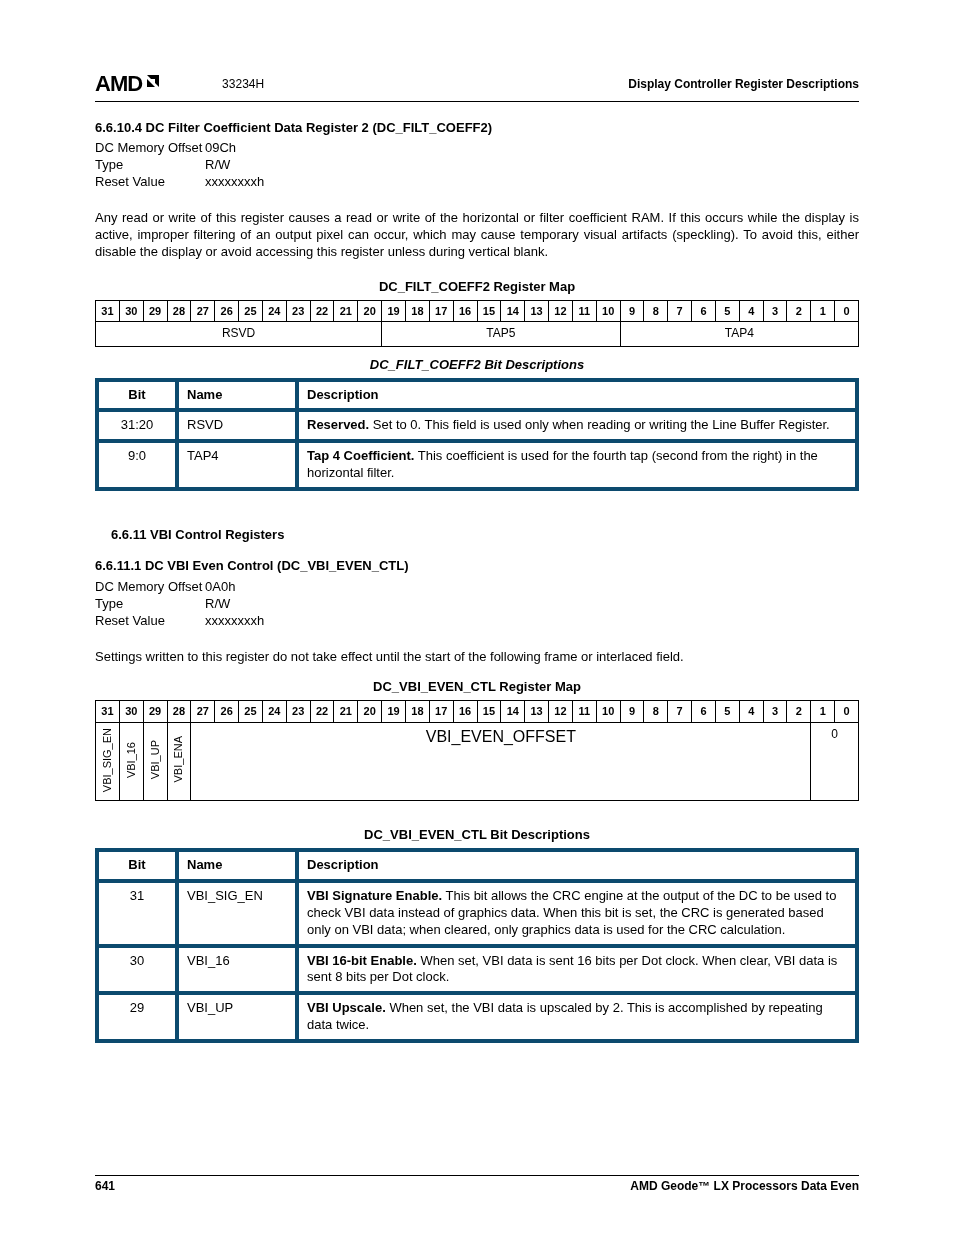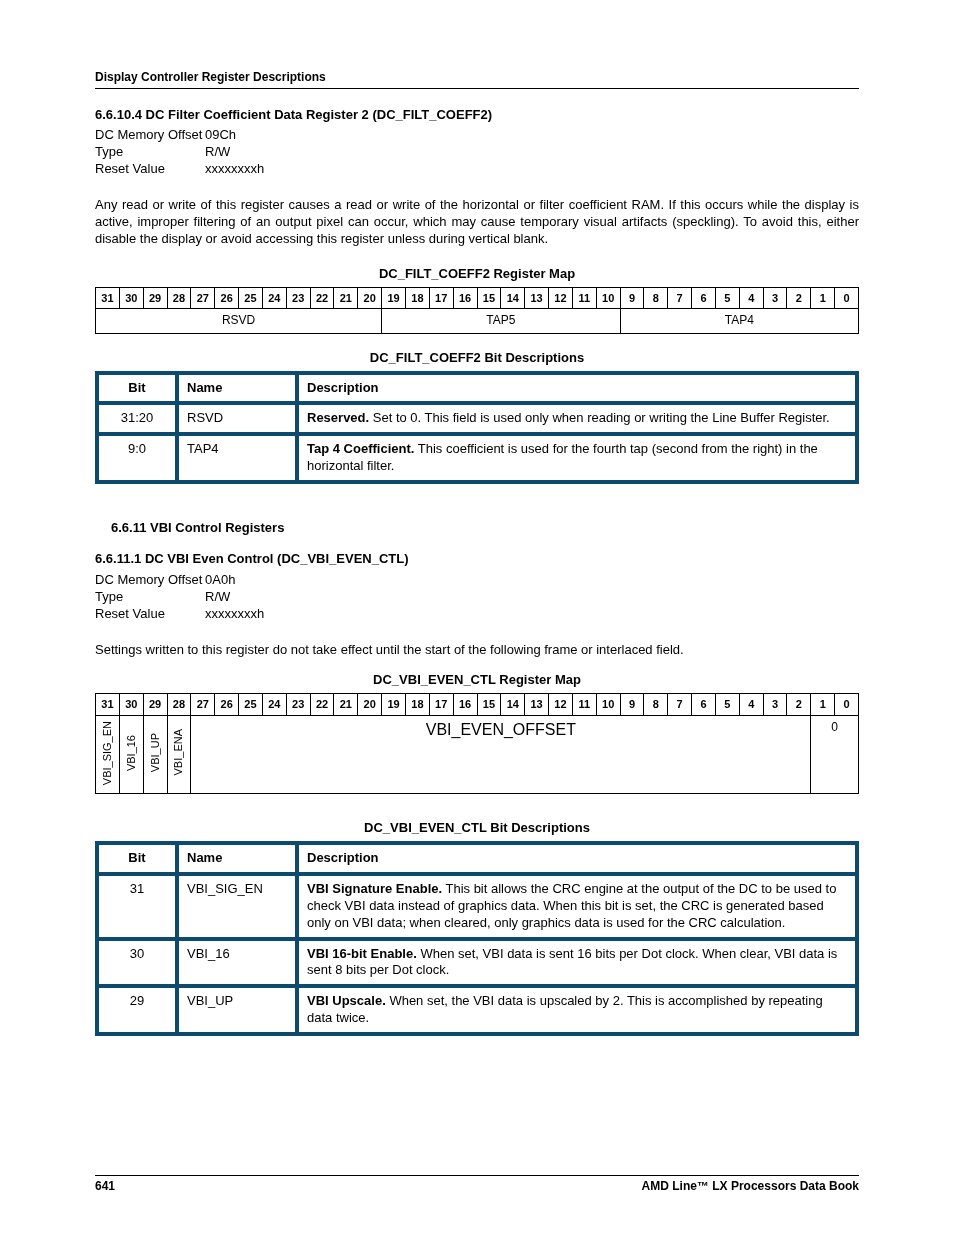--- a/index.html
+++ b/index.html
@@ -85,20 +85,31 @@
     padding-top: 3px;
   }
   .footer .pnum { font-weight: bold; }
   .footer .book { font-weight: bold; }
   b { font-weight: bold; }
 </style>
 </head>
 <body>
 
 <div class="header-row">
+  <div style="display:flex;align-items:center;">
+    <span class="logo">
+      <span>AMD</span>
+      <span class="logo-icon">
+        <svg width="18" height="18" viewBox="0 0 18 18">
+            <path d="M3,3 L15,3 L15,15 L11,11 L11,7 L7,7 L3,3 Z M3,15 L3,7 L7,11 L7,15 Z M7,15 L11,15 L7,11 Z" fill="#000"></path>
+          </svg>
+      </span>
+    </span>
+    <span class="doc-num">33234H</span>
+  </div>
   <div class="header-right">Display Controller Register Descriptions</div>
 </div>
 
 <div class="sec-heading">6.6.10.4   DC Filter Coefficient Data Register 2 (DC_FILT_COEFF2)</div>
 <div class="kv-row">
     <span class="kv-label">DC Memory Offset</span>
     <span>09Ch</span>
   </div>
 <div class="kv-row">
     <span class="kv-label">Type</span>
@@ -149,21 +160,21 @@
         <td>0</td>
       </tr>
   <tr>
     <td class="field" colspan="12">RSVD</td>
     <td class="field" colspan="10">TAP5</td>
     <td class="field" colspan="10">TAP4</td>
   </tr>
 </tbody>
   </table>
 
-<div class="table-title" style="margin-top:16px;">DC_FILT_COEFF2 Bit Descriptions</div>
+<div class="table-title" style="margin-top:10px;font-style:italic;">DC_FILT_COEFF2 Bit Descriptions</div>
 <table class="desc">
   <tbody>
       <tr>
     <th style="width:60px;text-align:center;">Bit</th>
     <th style="width:100px;">Name</th>
     <th>Description</th>
   </tr>
   </tbody>
     <tbody id="desc-rows-1">
       <tr>
@@ -267,14 +278,14 @@
       <tr>
         <td class="bit">29</td>
         <td class="name">VBI_UP</td>
         <td><b>VBI Upscale.</b> When set, the VBI data is upscaled by 2. This is accomplished by repeating data twice.</td>
       </tr>
     </tbody>
 </table>
 
 <div class="footer">
   <span class="pnum">641</span>
-  <span class="book">AMD Line™ LX Processors Data Book</span>
+  <span class="book">AMD Geode™ LX Processors Data Even</span>
 </div>
 
 </body></html>

